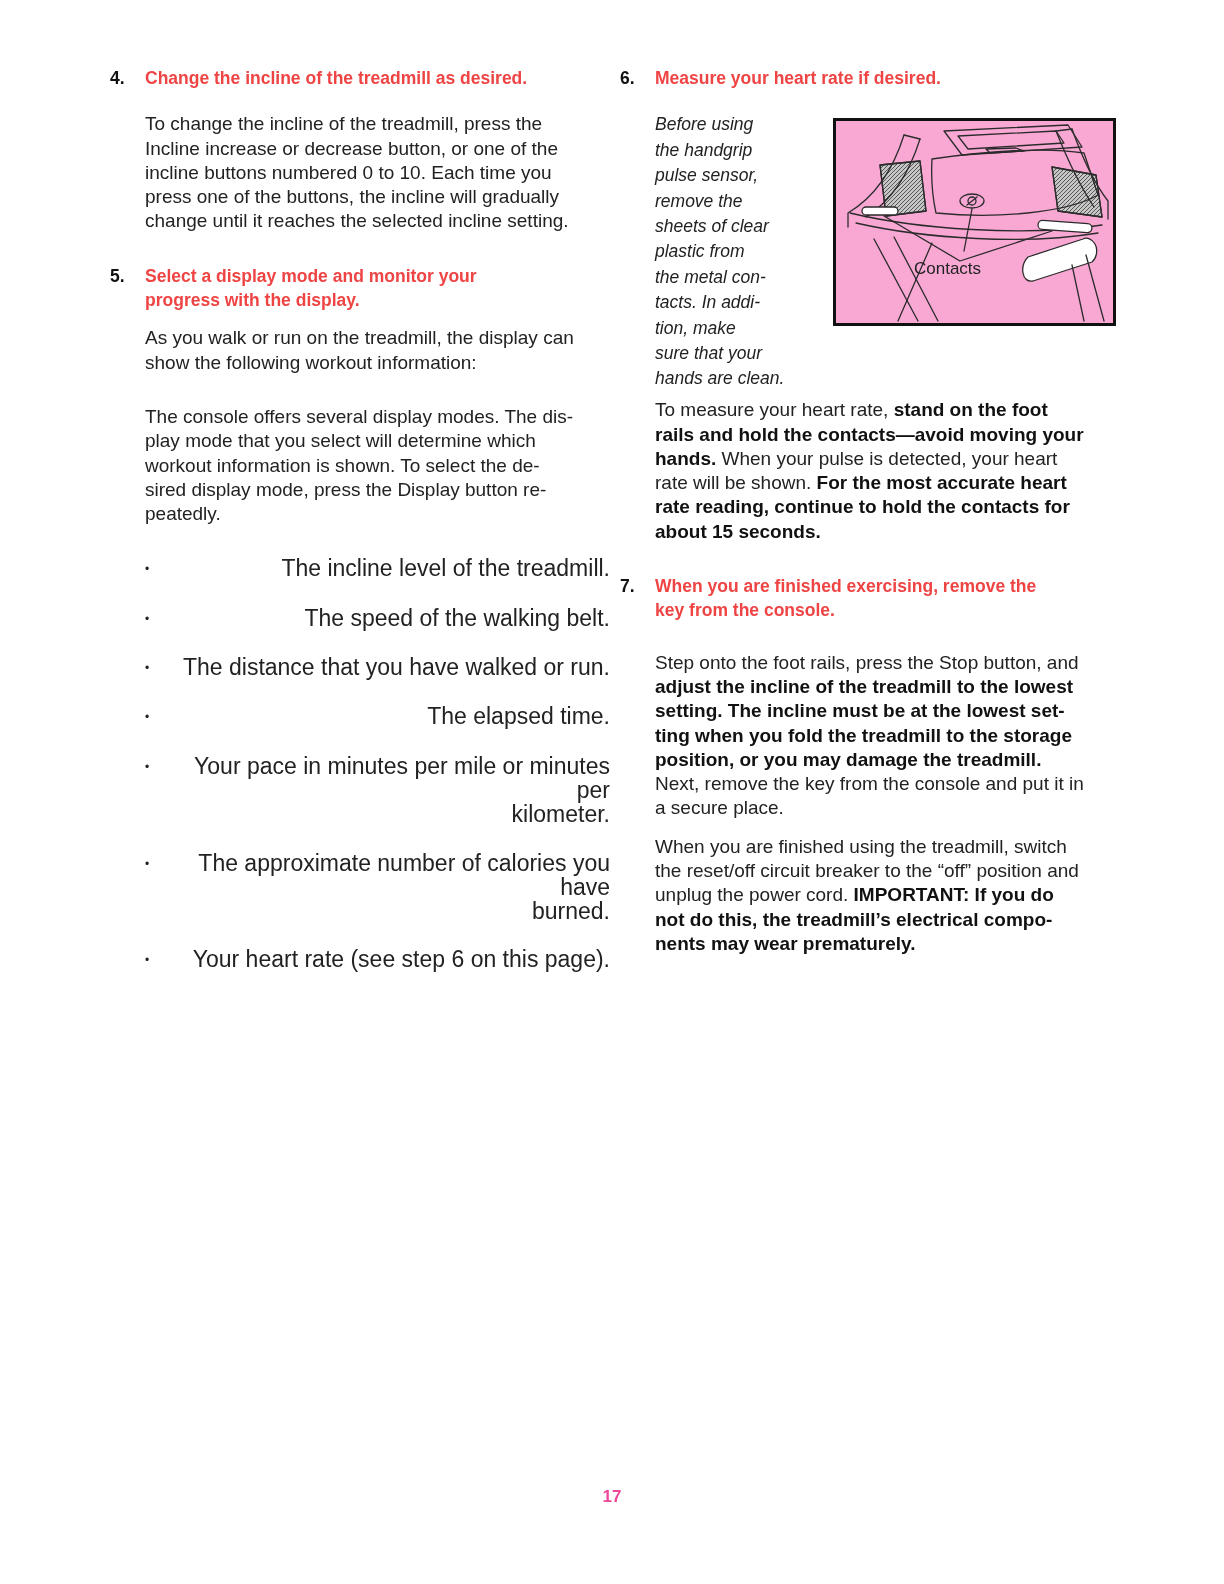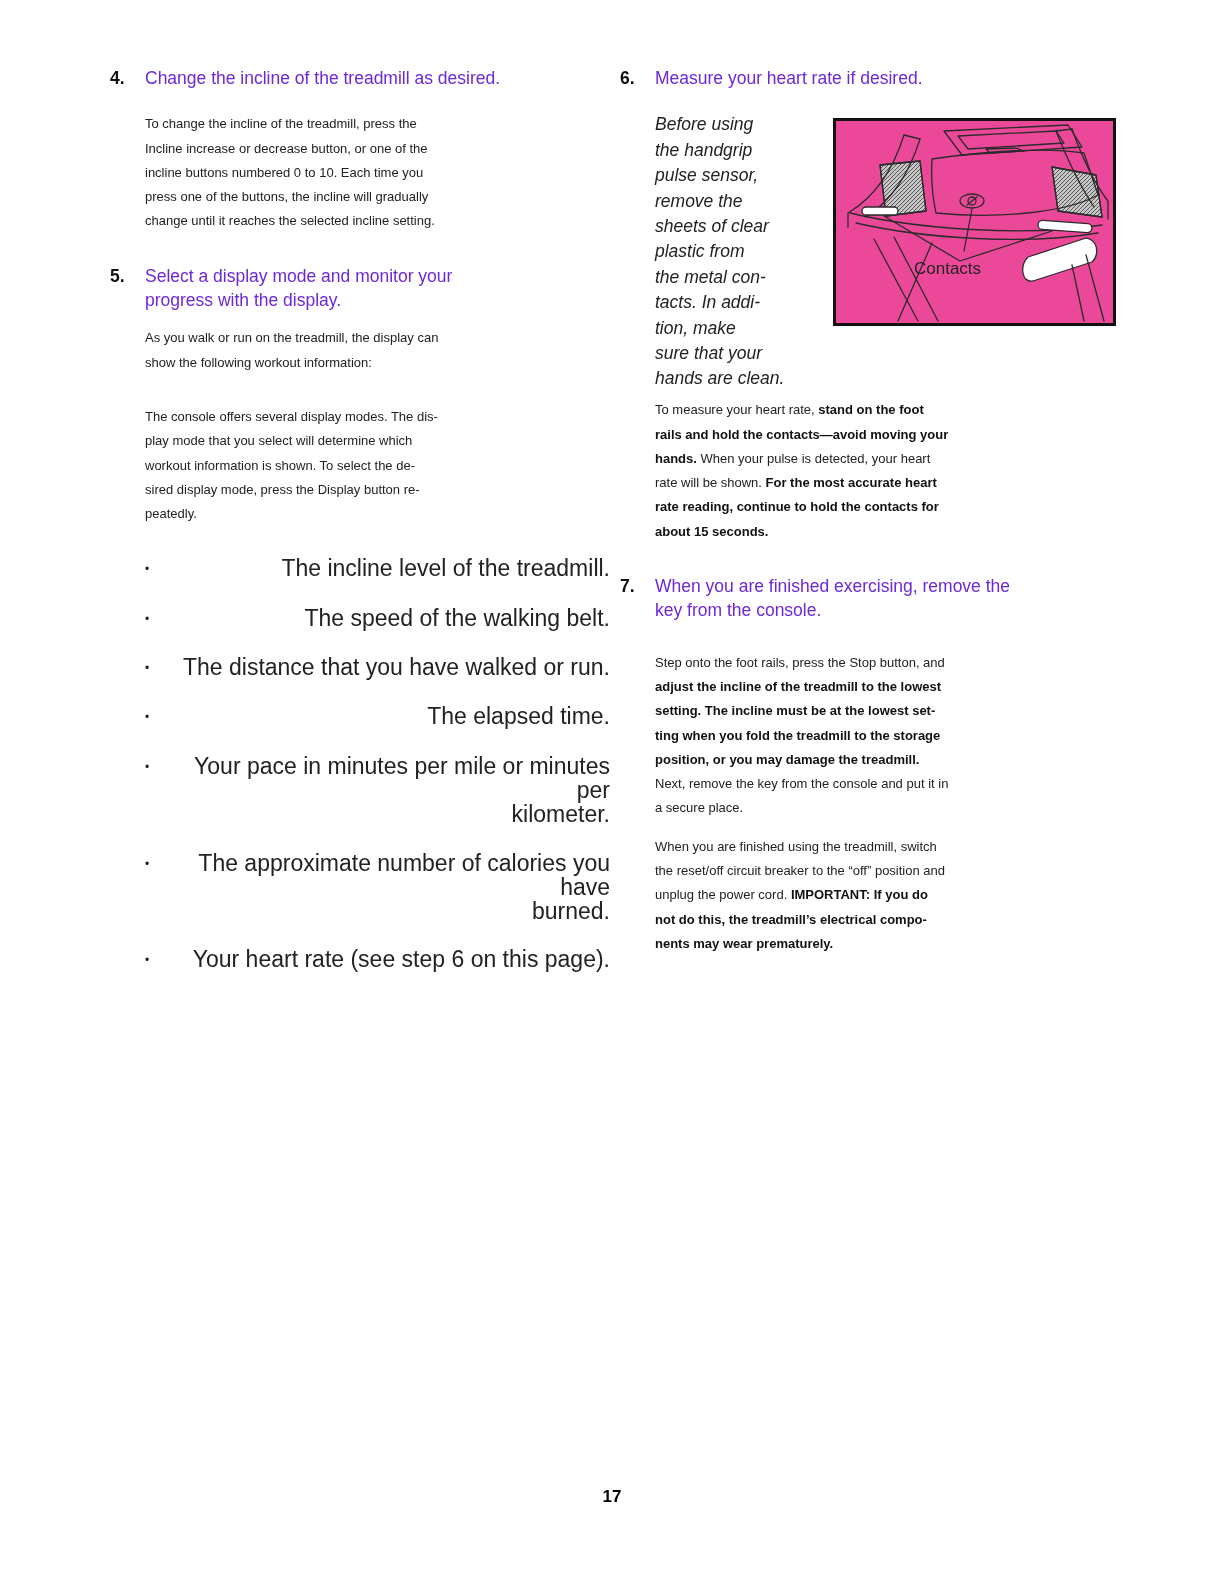--- a/index.html
+++ b/index.html
@@ -10,42 +10,42 @@
     font-family:"Liberation Sans","DejaVu Sans",sans-serif;
     color:#222;
     overflow:hidden;
   }
   .col{position:absolute;top:66px;}
   .col-left{left:110px;width:500px;}
   .col-right{left:620px;width:505px;}
   .step{display:flex;}
   .step-num{width:35px;flex:0 0 35px;font-weight:bold;font-size:17.5px;line-height:24.3px;color:#111;}
   .step-body{flex:1;}
-  .h{font-weight:normal;font-size:17.5px;line-height:24.3px;color:#6d28d9;white-space:pre-line;margin:0 0 22px 0;}
-  .p{font-size:13px;line-height:24.3px;white-space:pre-line;margin:0 0 30px 0;}
+  .h{font-weight:bold;font-size:17.5px;line-height:24.3px;color:#ef4444;white-space:pre-line;margin:0 0 22px 0;}
+  .p{font-size:19px;line-height:24.3px;white-space:pre-line;margin:0 0 30px 0;}
   .b{font-weight:bold;color:#111;}
   .bullets{margin:0 0 16px 0;}
   .bullet{display:flex;margin:0 0 24px 0;}
   .dot{flex:0 0 22px;width:22px;font-size:12px;line-height:24.3px;color:#222;padding-top:1px;}
   .btext{flex:1;font-size:23px;line-height:24.3px;white-space:pre-line;text-align:right;}
   .step6-row{position:relative;height:256px;margin-bottom:30px;}
   .narrow{width:152px;font-size:17.5px;line-height:25.4px;white-space:pre-line;font-style:italic;}
   .figure{
     position:absolute;left:178px;top:6px;
     width:277px;height:202px;
-    border:3px solid #111;background:#ec4899;
+    border:3px solid #111;background:#f9a8d4;
   }
   .figure svg{display:block;width:277px;height:202px;}
   .fig-label{
     position:absolute;left:78px;top:138px;width:100px;
     font-size:17px;line-height:20px;color:#222;text-align:left;
   }
   .pagenum{
     position:absolute;left:0;top:1487px;width:1224px;
-    text-align:center;font-weight:bold;font-size:17px;color:#000000;
+    text-align:center;font-weight:bold;font-size:17px;color:#ec4899;
   }
 </style>
 </head>
 <body>
 
 <div class="page">
 
   <div class="col col-left">
 
     <div class="step">

